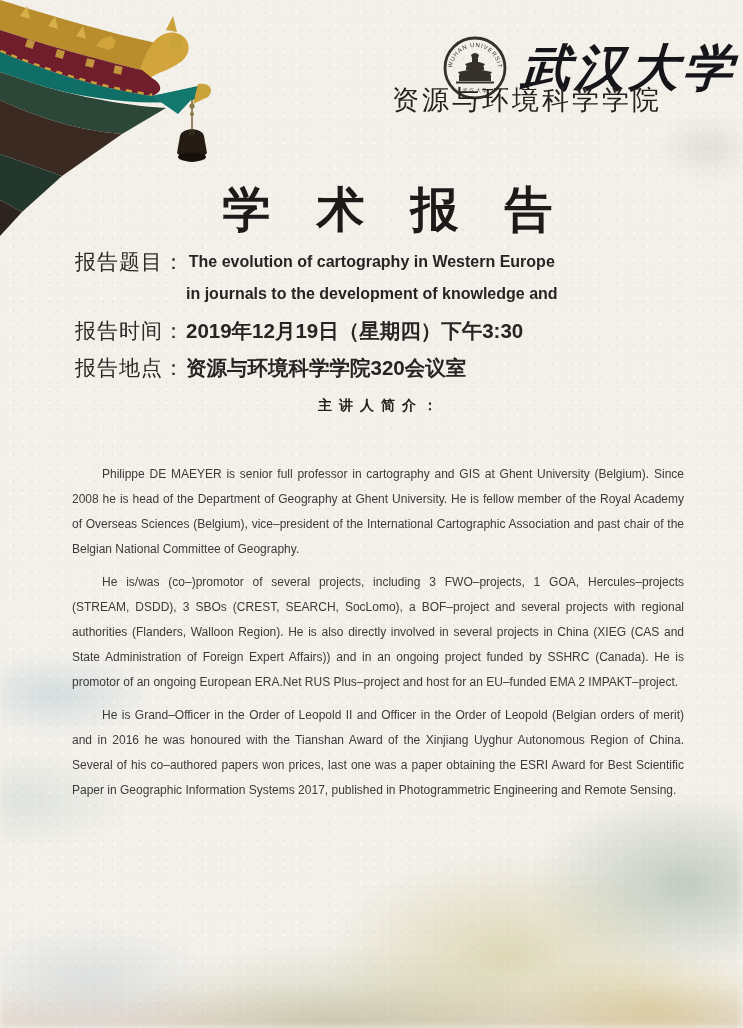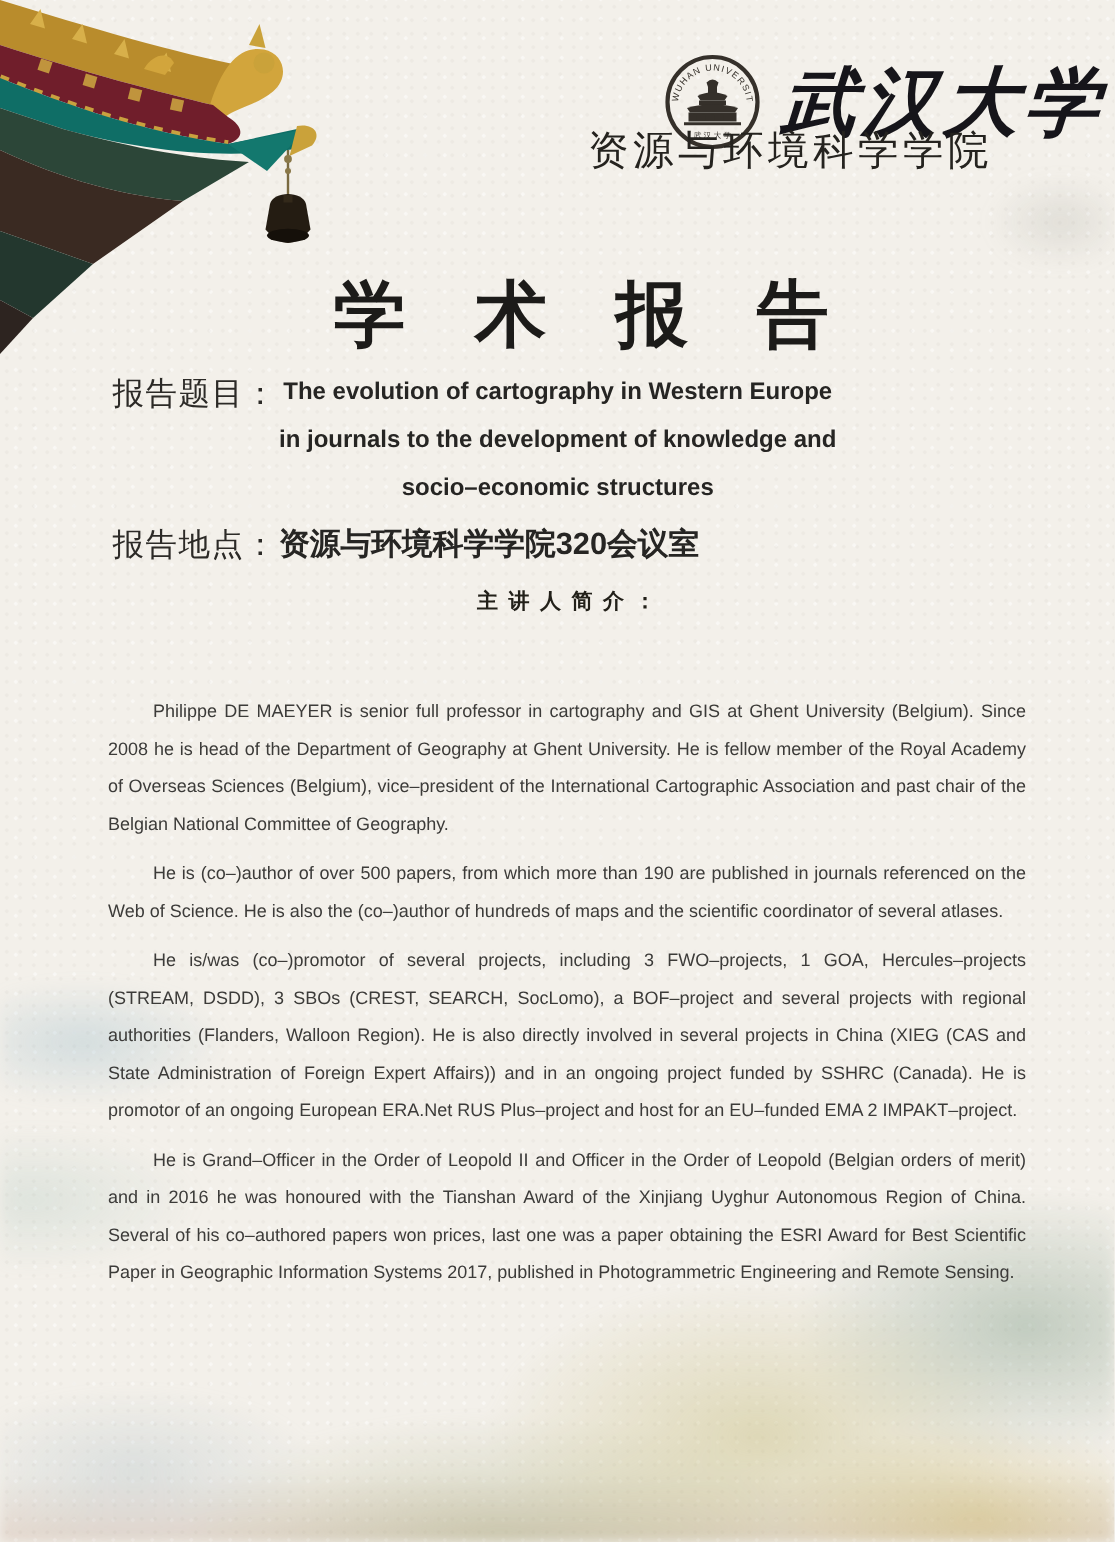--- a/index.html
+++ b/index.html
@@ -170,30 +170,32 @@
   <div class="school-name">资源与环境科学学院</div>
 
   <div class="title">学术报告</div>
 
   <div class="info">
     <div class="info-row">
       <span class="info-label">报告题目：</span>
       <div>
         <div class="topic-line">The evolution of cartography in Western Europe</div>
         <div class="topic-line">in journals to the development of knowledge and</div>
-        <div class="topic-line">socio–economic structures</div>
       </div>
+    </div>
+    <div class="info-row row-gap">
+      <span class="info-label">报告时间：</span>
+      <span class="info-value">2019年12月19日（星期四）下午3:30</span>
     </div>
     <div class="info-row row-gap">
       <span class="info-label">报告地点：</span>
       <span class="info-value">资源与环境科学学院320会议室</span>
     </div>
     <div class="speaker-heading">主讲人简介：</div>
   </div>
 
   <div class="bio">
     <p>Philippe DE MAEYER is senior full professor in cartography and GIS at Ghent University (Belgium). Since 2008 he is head of the Department of Geography at Ghent University. He is fellow member of the Royal Academy of Overseas Sciences (Belgium), vice–president of the International Cartographic Association and past chair of the Belgian National Committee of Geography.</p>
-    <p>He is (co–)author of over 500 papers, from which more than 190 are published in journals referenced on the Web of Science. He is also the (co–)author of hundreds of maps and the scientific coordinator of several atlases.</p>
     <p>He is/was (co–)promotor of several projects, including 3 FWO–projects, 1 GOA, Hercules–projects (STREAM, DSDD), 3 SBOs (CREST, SEARCH, SocLomo), a BOF–project and several projects with regional authorities (Flanders, Walloon Region). He is also directly involved in several projects in China (XIEG (CAS and State Administration of Foreign Expert Affairs)) and in an ongoing project funded by SSHRC (Canada). He is promotor of an ongoing European ERA.Net RUS Plus–project and host for an EU–funded EMA 2 IMPAKT–project.</p>
     <p>He is Grand–Officer in the Order of Leopold II and Officer in the Order of Leopold (Belgian orders of merit) and in 2016 he was honoured with the Tianshan Award of the Xinjiang Uyghur Autonomous Region of China. Several of his co–authored papers won prices, last one was a paper obtaining the ESRI Award for Best Scientific Paper in Geographic Information Systems 2017, published in Photogrammetric Engineering and Remote Sensing.</p>
   </div>
 
 </div>
 
 </body></html>

